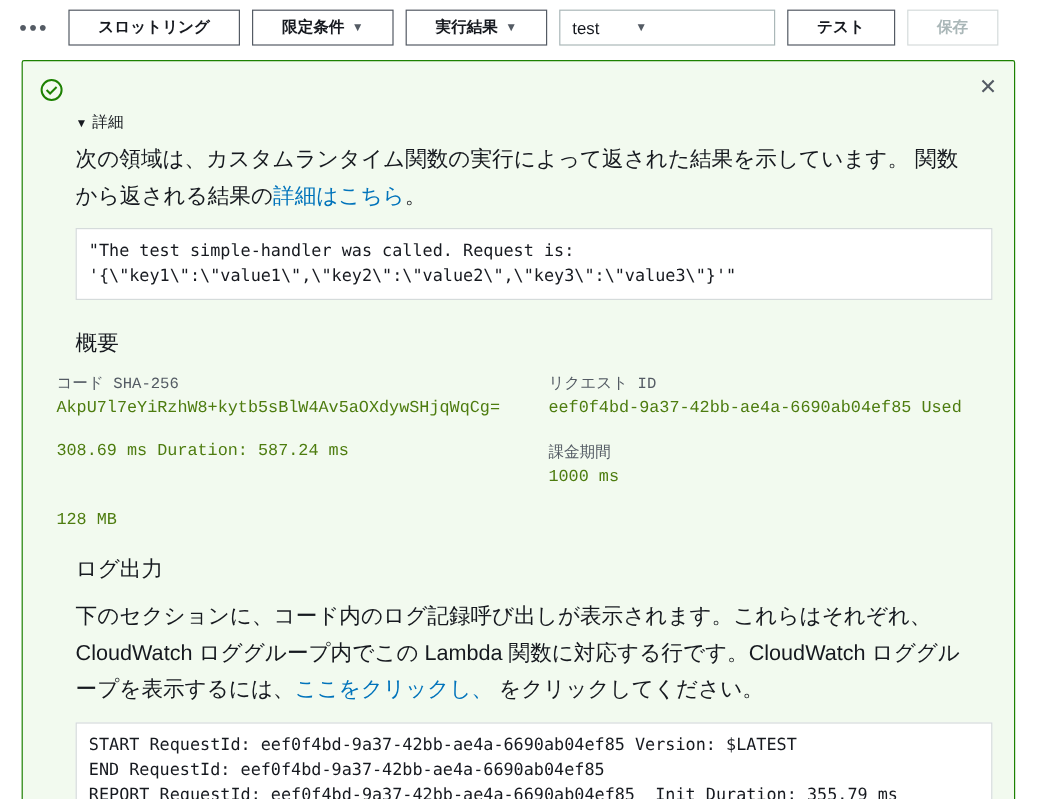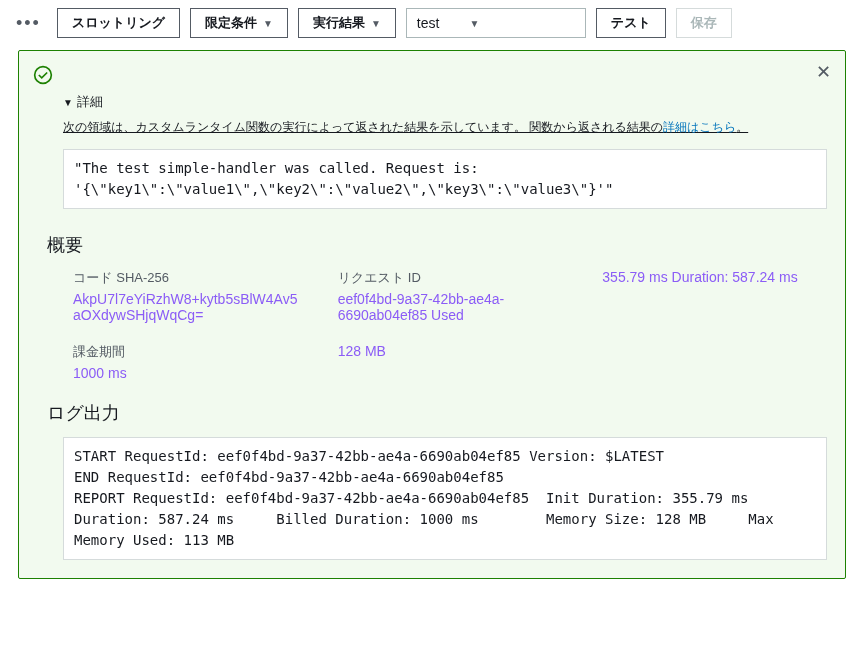--- a/index.html
+++ b/index.html
@@ -20,21 +20,21 @@
     font-size: 18px;
     letter-spacing: 2px;
     color: #545b64;
     padding: 0 6px;
     cursor: pointer;
   }
   .btn {
     background: #fff;
     border: 1px solid #545b64;
     color: #16191f;
-    padding: 4px 14px;
+    padding: 4px 24px;
     font-size: 13px;
     font-weight: bold;
     cursor: pointer;
     display: inline-flex;
     align-items: center;
     gap: 6px;
     height: 30px;
   }
   .btn.disabled {
     color: #aab7b8;
@@ -108,22 +108,21 @@
     margin: 8px 0 2px 26px;
     font-size: 13px;
     color: #16191f;
     cursor: pointer;
   }
   .details-caret { font-size: 10px; margin-right: 4px; }
 
   .section-text {
     margin: 6px 12px 12px 26px;
     line-height: 1.7;
-    font-size: 12px;
-    text-decoration: underline;
+    font-size: 18px;
   }
   .output-box {
     margin: 0 0 24px 26px;
     background: #fff;
     border: 1px solid #d5dbdb;
     padding: 8px 10px;
     font-family: Monaco, Menlo, Consolas, monospace;
     font-size: 14px;
     line-height: 1.5;
     white-space: pre-wrap;
@@ -135,39 +134,40 @@
     border: 1px solid #d5dbdb;
     padding: 8px 10px;
     font-family: Monaco, Menlo, Consolas, monospace;
     font-size: 14px;
     line-height: 1.5;
     white-space: pre-wrap;
     word-break: break-word;
   }
 
   .section-h {
-    margin: 0 0 12px 10px;
+    margin: 0 0 12px 26px;
     font-size: 18px;
     color: #16191f;
   }
   .kv-grid {
-    margin: 0 0 20px 36px;
+    margin: 0 0 20px 10px;
     display: grid;
-    grid-template-columns: 1fr 1fr 1fr;
+    grid-template-columns: 1fr 1fr;
     row-gap: 20px;
     column-gap: 40px;
+    font-family: Liberation Mono, monospace;
   }
   .kv-label {
     font-size: 13px;
     color: #545b64;
     margin-bottom: 4px;
   }
   .kv-value {
     font-size: 14px;
-    color: #8b5cf6;
+    color: #4d7c0f;
     word-break: break-word;
   }
 </style>
 </head>
 <body>
 
 <div class="toolbar">
   <span class="more-icon">•••</span>
 
   <button class="btn">
@@ -223,30 +223,33 @@
   <div class="kv-grid">
     <div>
       <div class="kv-label">コード SHA-256</div>
       <div class="kv-value">AkpU7l7eYiRzhW8+kytb5sBlW4Av5aOXdywSHjqWqCg=</div>
     </div>
     <div>
       <div class="kv-label">リクエスト ID</div>
       <div class="kv-value">eef0f4bd-9a37-42bb-ae4a-6690ab04ef85 Used</div>
     </div>
     <div>
-      <div class="kv-value">355.79 ms Duration: 587.24 ms</div>
+      <div class="kv-value">308.69 ms Duration: 587.24 ms</div>
     </div>
     <div>
       <div class="kv-label">課金期間</div>
       <div class="kv-value">1000 ms</div>
     </div>
     <div>
       <div class="kv-value">128 MB</div>
     </div>
   </div>
 
   <div class="section-h">ログ出力</div>
 
+  <div class="section-text" style="margin-top:0;">
+    <span>下のセクションに、コード内のログ記録呼び出しが表示されます。これらはそれぞれ、CloudWatch ロググループ内でこの Lambda 関数に対応する行です。CloudWatch ロググループを表示するには、</span><span class="link">ここをクリックし、</span><span> をクリックしてください。</span>
+  </div>
 
   <div class="log-box">START RequestId: eef0f4bd-9a37-42bb-ae4a-6690ab04ef85 Version: $LATEST
 END RequestId: eef0f4bd-9a37-42bb-ae4a-6690ab04ef85
 REPORT RequestId: eef0f4bd-9a37-42bb-ae4a-6690ab04ef85	Init Duration: 355.79 ms	Duration: 587.24 ms	Billed Duration: 1000 ms 	Memory Size: 128 MB	Max Memory Used: 113 MB</div>
 </div>
 
 </body></html>

